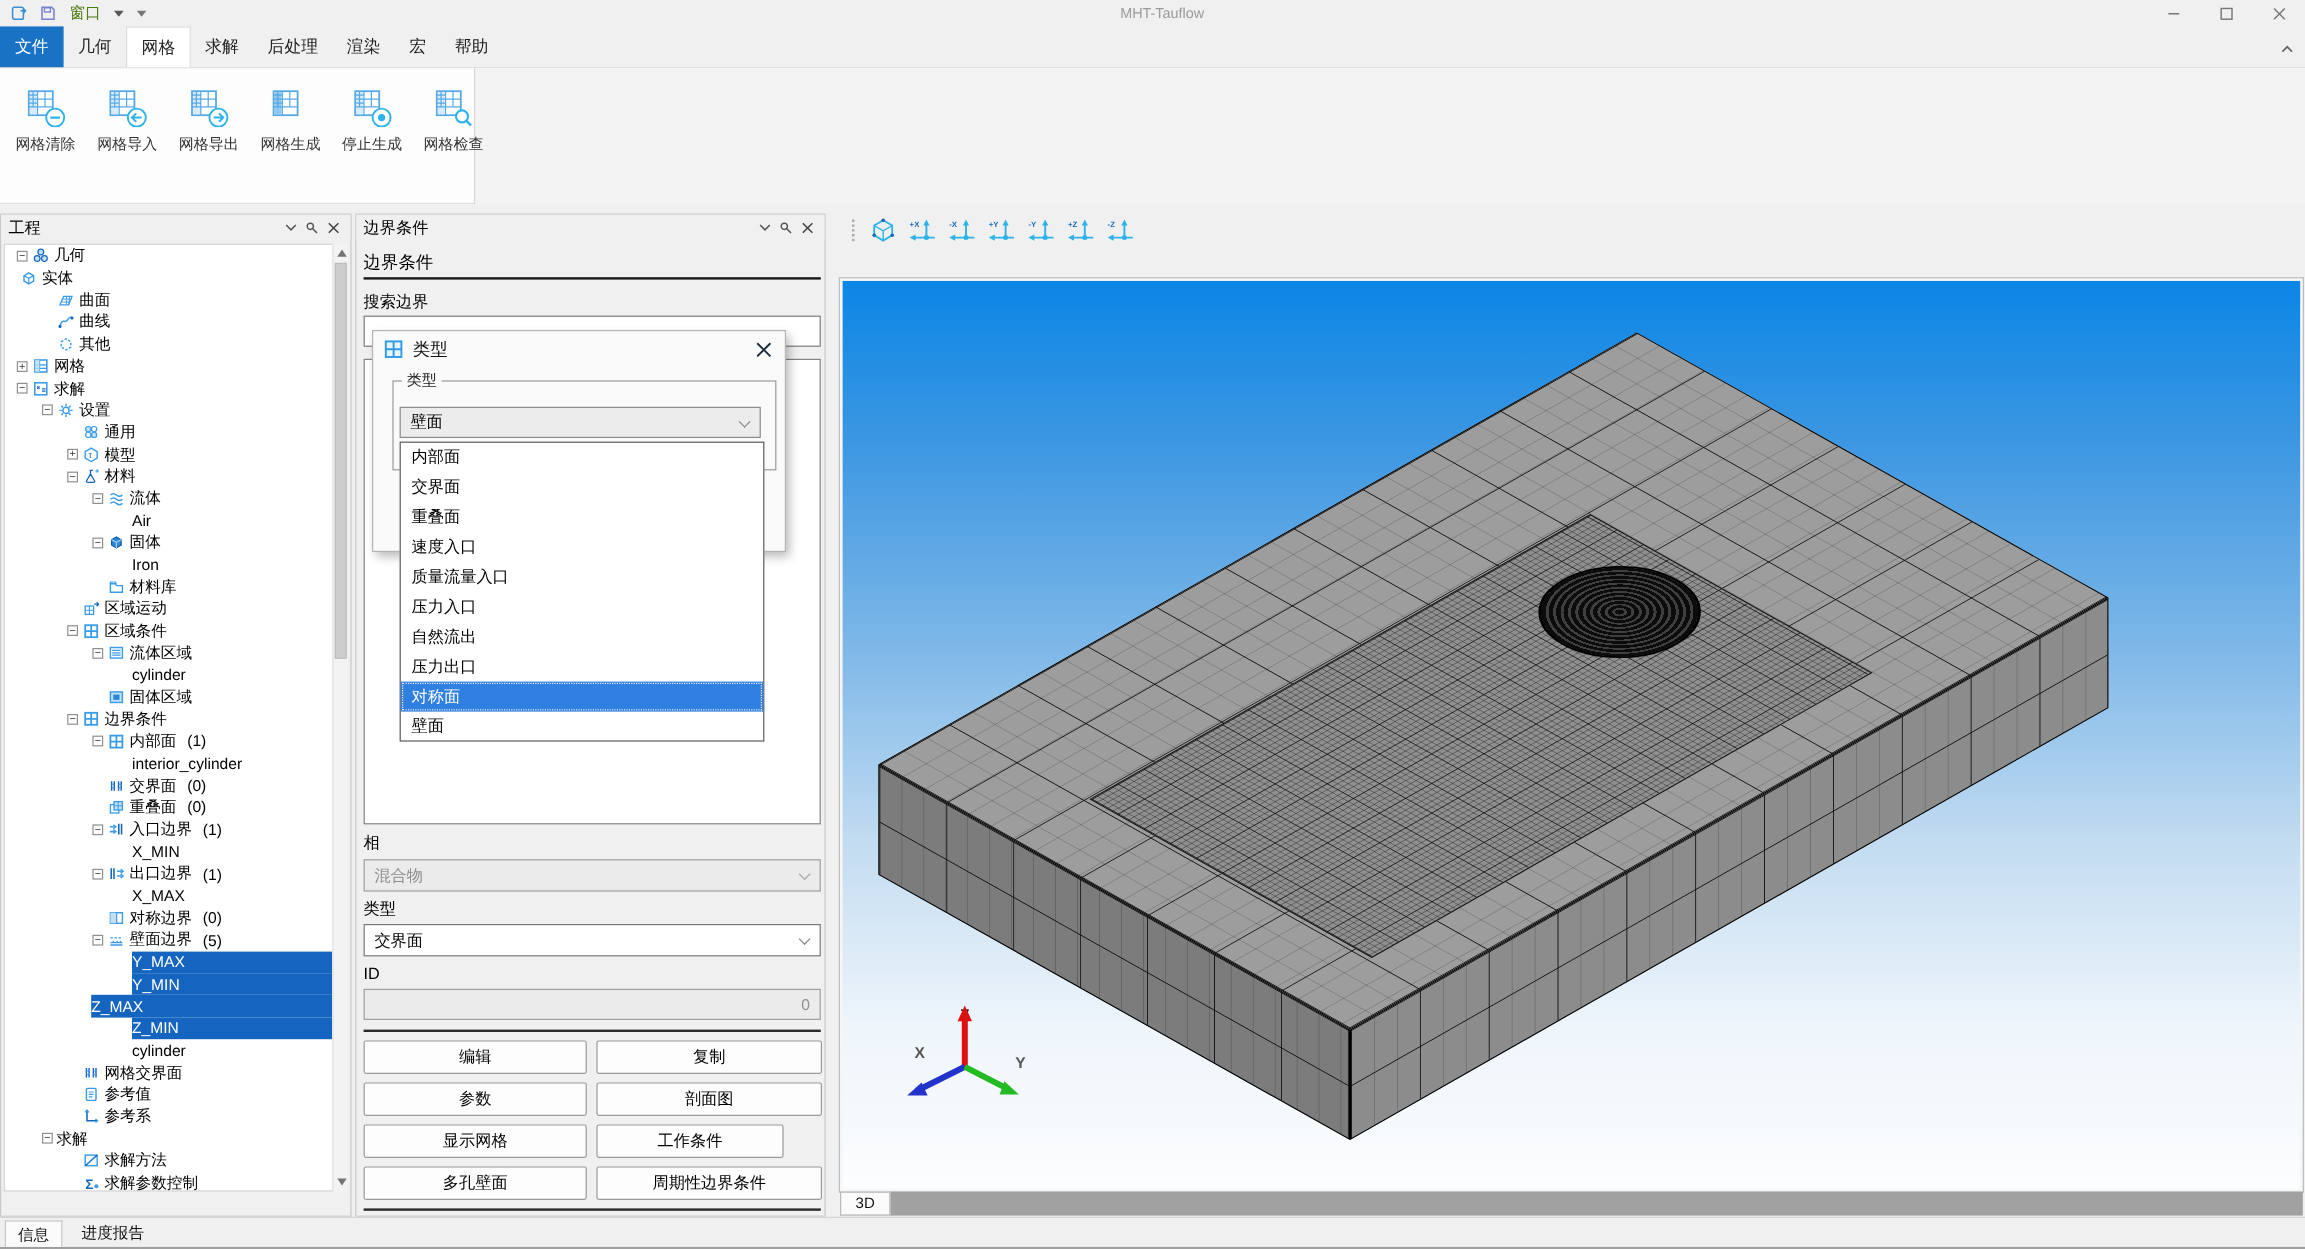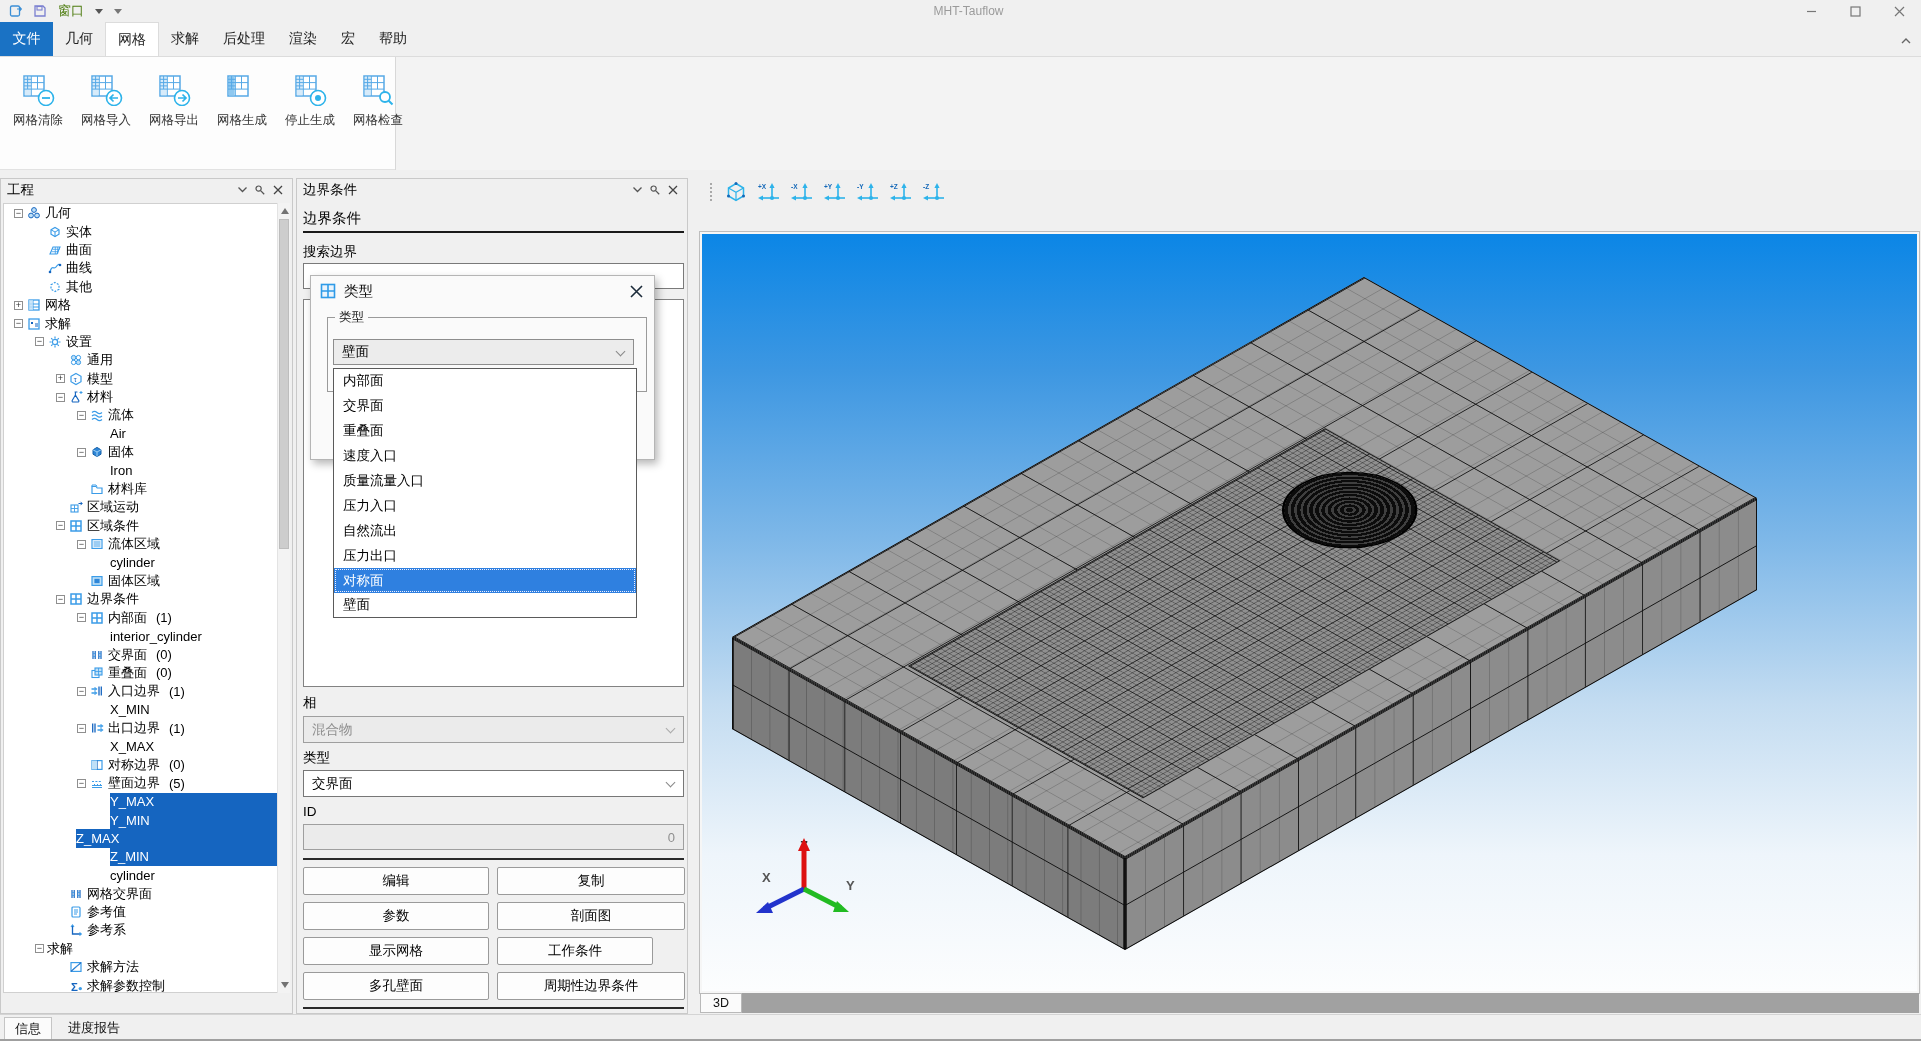--- a/index.html
+++ b/index.html
@@ -300,21 +300,21 @@
             <span class="tico">
               <svg width="14" height="14" viewBox="0 0 14 14">
                 <circle cx="7" cy="4" r="2.4" fill="#bfe0f7" stroke="#1565c0"></circle>
                 <circle cx="4" cy="9.5" r="2.4" fill="#bfe0f7" stroke="#1565c0"></circle>
                 <circle cx="10" cy="9.5" r="2.4" fill="#bfe0f7" stroke="#1565c0"></circle>
               </svg>
             </span>
             <span class="tlab">几何</span>
           </span>
         </div>
-        <div class="trow" style="padding-left: 31px;">
+        <div class="trow" style="">
           <span class="texp blank"></span>
           <span class="selwrap">
             <span class="tico">
               <svg width="14" height="14" viewBox="0 0 14 14">
                 <path d="M3 4.8 7 2.4l4 2.4v4.4L7 11.6 3 9.2Z" fill="none" stroke="#3b9ce8" stroke-width="1.2"></path>
                 <path d="M3 4.8 7 7l4-2.2M7 7v4.6" fill="none" stroke="#3b9ce8"></path>
               </svg>
             </span>
             <span class="tlab">实体</span>
           </span>

